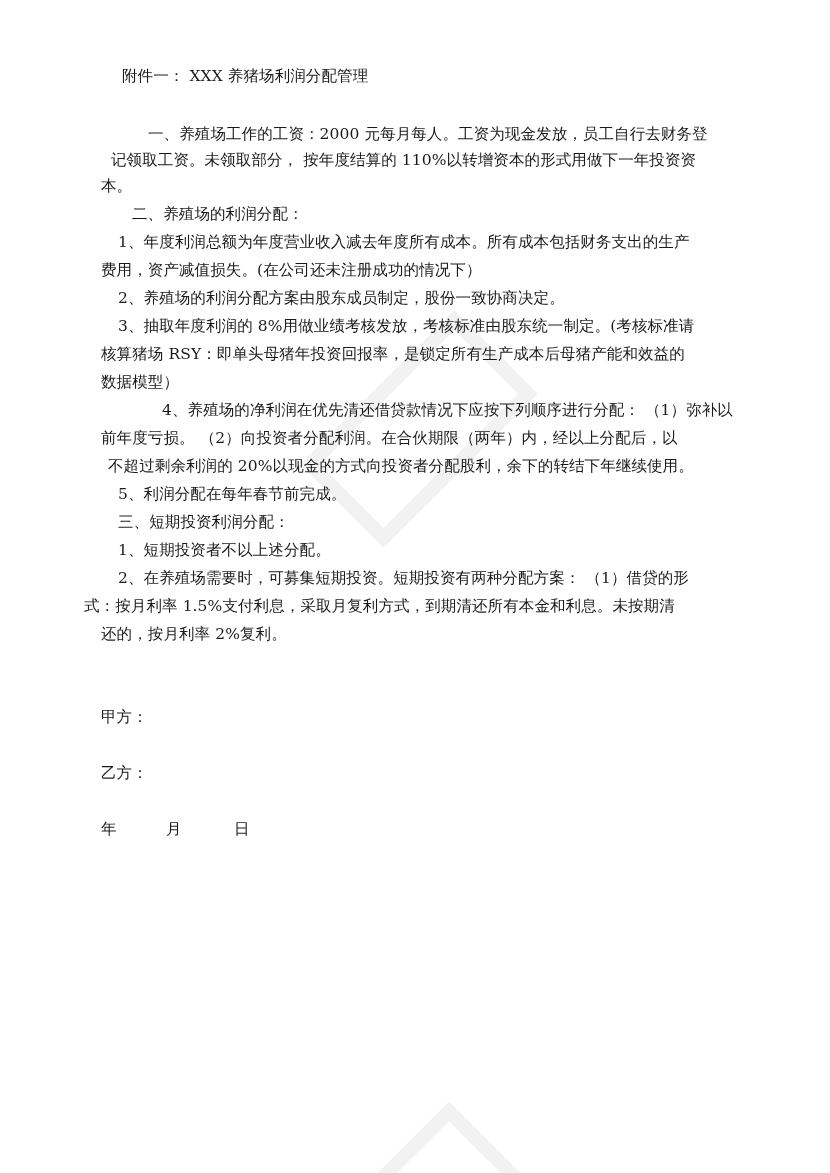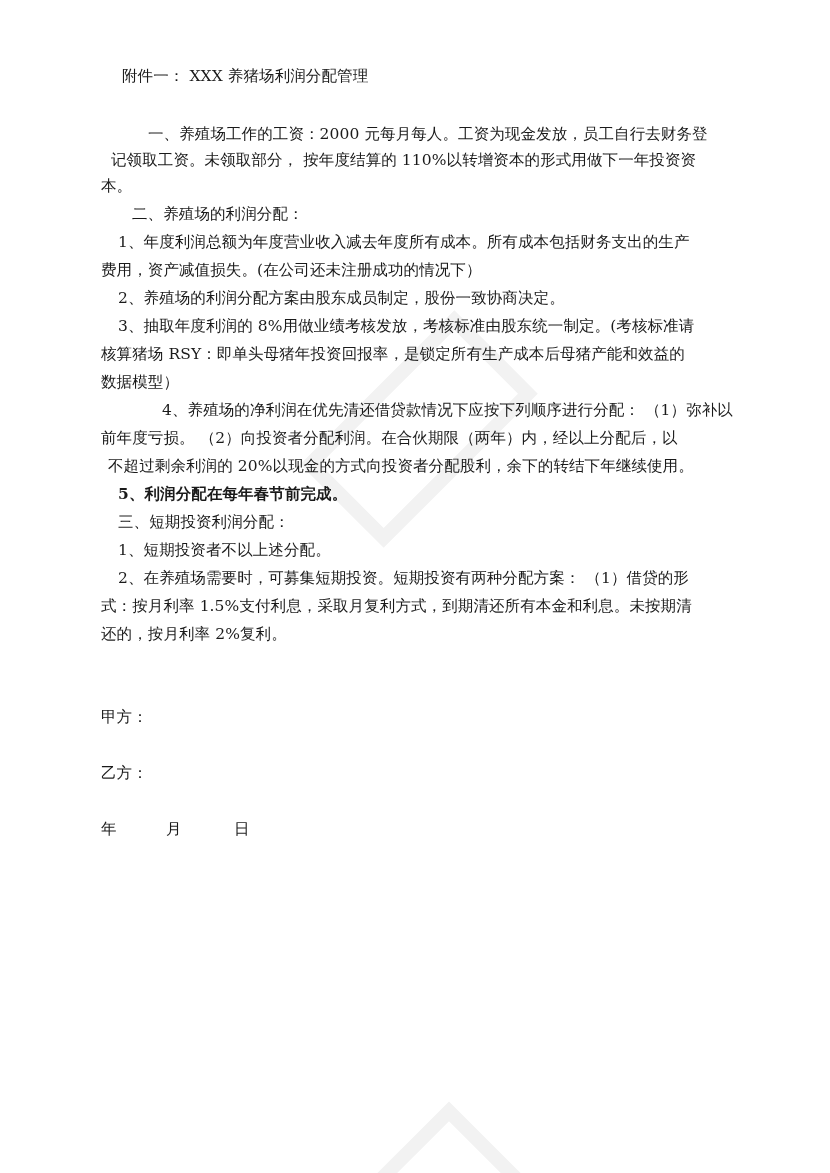--- a/index.html
+++ b/index.html
@@ -24,25 +24,25 @@
   <div class="line" style="left:132px;top:204px;">二、养殖场的利润分配：</div>
   <div class="line" style="left:118px;top:232px;">1、年度利润总额为年度营业收入减去年度所有成本。所有成本包括财务支出的生产</div>
   <div class="line" style="left:101px;top:260px;">费用，资产减值损失。(在公司还未注册成功的情况下）</div>
   <div class="line" style="left:118px;top:288px;">2、养殖场的利润分配方案由股东成员制定，股份一致协商决定。</div>
   <div class="line" style="left:118px;top:316px;">3、抽取年度利润的 8%用做业绩考核发放，考核标准由股东统一制定。(考核标准请</div>
   <div class="line" style="left:101px;top:344px;">核算猪场 RSY：即单头母猪年投资回报率，是锁定所有生产成本后母猪产能和效益的</div>
   <div class="line" style="left:101px;top:372px;">数据模型）</div>
   <div class="line" style="left:118px;top:400px;margin-left:44px;">4、养殖场的净利润在优先清还借贷款情况下应按下列顺序进行分配：  （1）弥补以</div>
   <div class="line" style="left:101px;top:428px;">前年度亏损。  （2）向投资者分配利润。在合伙期限（两年）内，经以上分配后，以</div>
   <div class="line" style="left:108px;top:456px;">不超过剩余利润的 20%以现金的方式向投资者分配股利，余下的转结下年继续使用。</div>
-  <div class="line" style="left:118px;top:484px;font-weight:bold;">5、利润分配在每年春节前完成。</div>
+  <div class="line" style="left:118px;top:484px;">5、利润分配在每年春节前完成。</div>
   <div class="line" style="left:118px;top:512px;">三、短期投资利润分配：</div>
   <div class="line" style="left:118px;top:540px;">1、短期投资者不以上述分配。</div>
   <div class="line" style="left:118px;top:568px;">2、在养殖场需要时，可募集短期投资。短期投资有两种分配方案：  （1）借贷的形</div>
-  <div class="line" style="left:101px;top:596px;text-align:center;">式：按月利率 1.5%支付利息，采取月复利方式，到期清还所有本金和利息。未按期清</div>
+  <div class="line" style="left:84px;top:596px;text-align:center;">式：按月利率 1.5%支付利息，采取月复利方式，到期清还所有本金和利息。未按期清</div>
   <div class="line" style="left:101px;top:624px;">还的，按月利率 2%复利。</div>
 
   <div class="line" style="left:101px;top:707px;">甲方：</div>
   <div class="line" style="left:101px;top:763px;">乙方：</div>
   <div class="line" style="left:101px;top:819px;">年</div>
   <div class="line" style="left:166px;top:819px;">月</div>
   <div class="line" style="left:234px;top:819px;">日</div>
 </div>
 
 </body></html>

